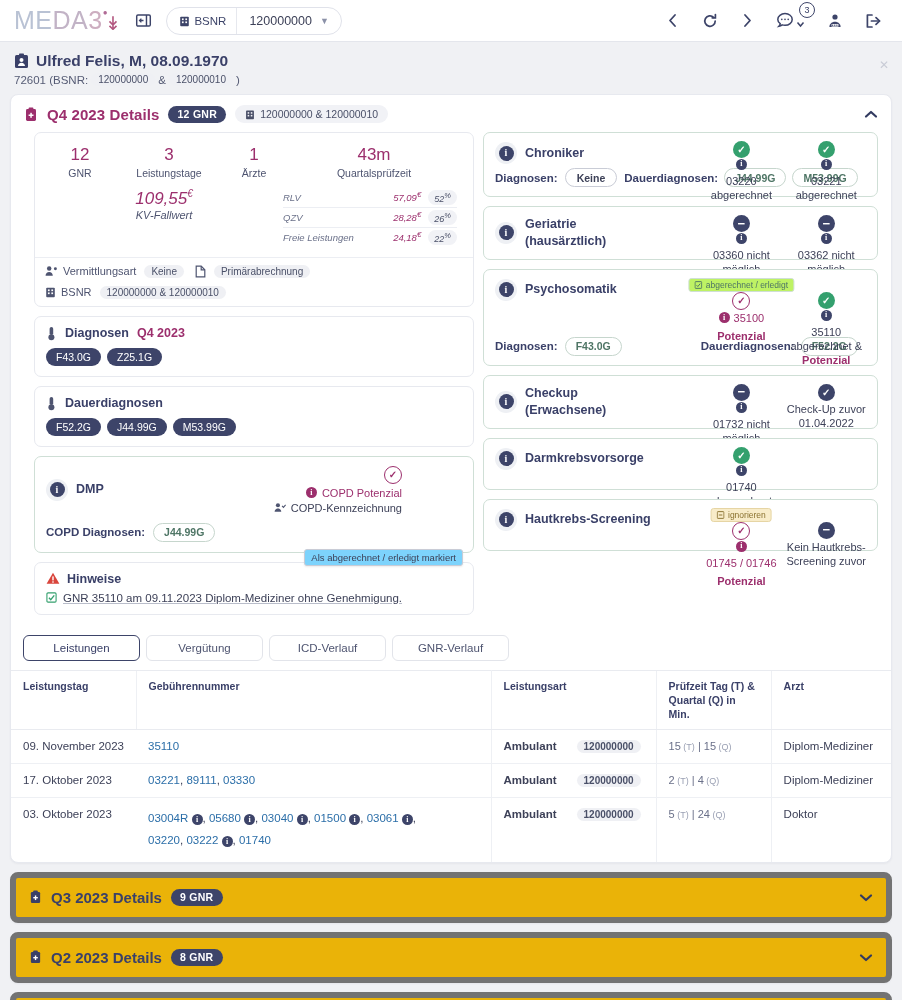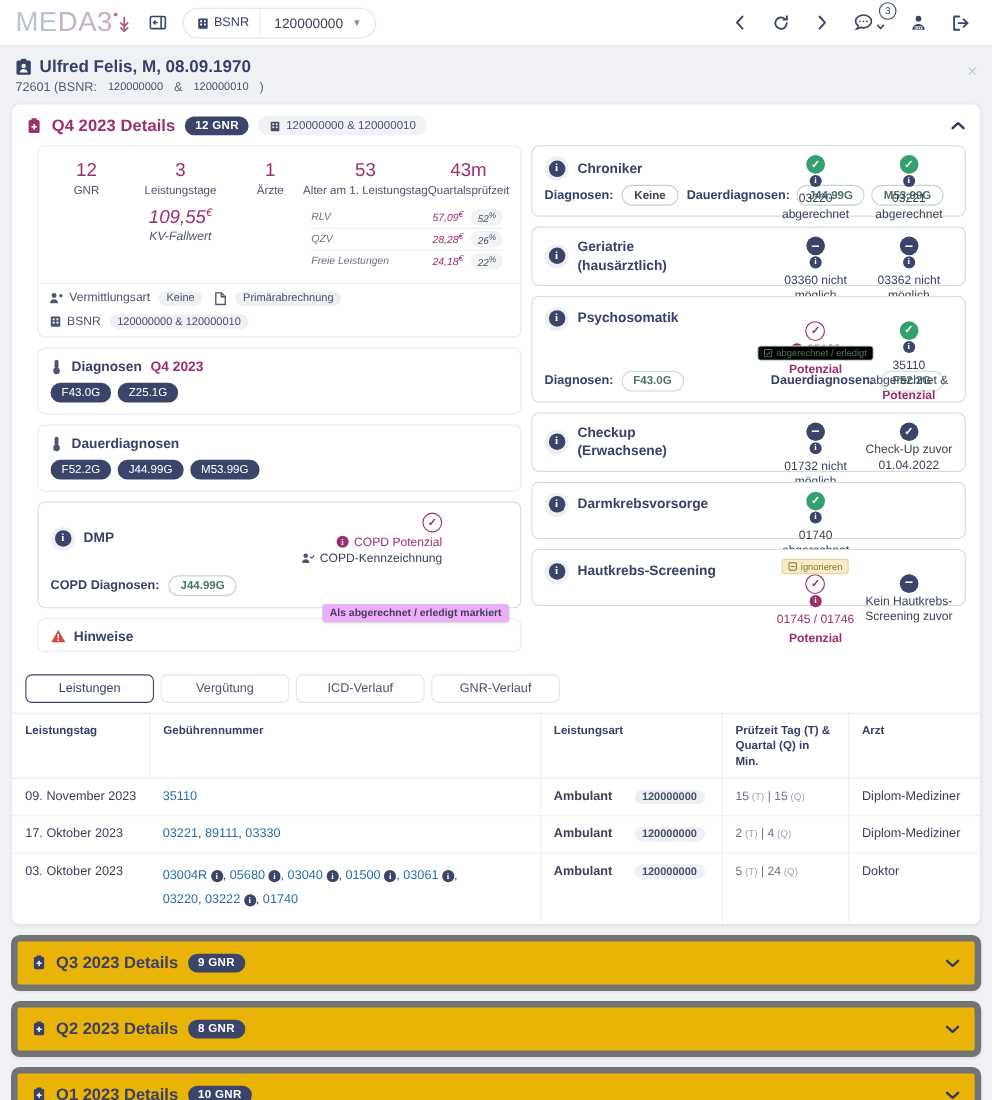--- a/index.html
+++ b/index.html
@@ -161,24 +161,23 @@
   .dmp-line { display:flex; align-items:center; justify-content:flex-end; gap:5px; margin-top:3px;}
   .dmp-diag { display:flex; align-items:center; gap:8px; padding:4px 11px 10px; font-size:11.5px; font-weight:bold; color:#3a4068;}
 
   
   .hw-hd { display:flex; align-items:center; gap:7px; padding:9px 11px 6px;
     font-size:12.5px; font-weight:bold; color:#3a4068;}
   .hw-row { display:flex; align-items:center; gap:6px; padding:0 11px 10px; font-size:11.5px; color:#3d4158;}
   .hw-row .utxt { text-decoration:underline; text-decoration-color:#b9bdca; }
   .tooltip {
     position:absolute; right:10px; top:-14px;
-    background:#f0abfc; border:1px solid #c9ccd6; border-radius:3px;
+    background:#7dd3fc; border:1px solid #c9ccd6; border-radius:3px;
     font-size:9.5px; color:#3d4158; padding:2px 6px; white-space:nowrap;
     box-shadow:0 1px 2px rgba(0,0,0,.08);
-    font-weight:bold;
   }
 
   
   .sc { position:relative; padding:9px 11px 9px; min-height:52px; }
   .sc-title { display:flex; align-items:center; gap:8px; font-size:12.5px;
     font-weight:bold; color:#3a4068; line-height:1.35; }
   .sc-title .sub { display:block; }
   .sc-cols { display:flex; position:absolute; left:215px; right:8px; top:8px; }
   .sc-col { flex:1; text-align:center; }
   .sc-ico { display:flex; justify-content:center; margin-bottom:1px; }
@@ -194,22 +193,22 @@
   }
   .minus-dark {
     width:17px;height:17px;border-radius:50%;background:#3d4469;color:#fff;
     display:inline-flex;align-items:center;justify-content:center;font-size:13px;
     font-weight:bold;line-height:0;
   }
   .sc-diags { display:flex; align-items:center; gap:7px; font-size:11.5px;
     font-weight:bold; color:#3a4068; margin-top:4px; }
   .sc-diag-right { margin-left:auto; display:flex; align-items:center; gap:6px; padding-right:8px;}
   .flag-green {
-    background:#000000; color:#4e7565; border:1px solid #cfdfd6; border-radius:3px;
-    font-size:8.5px; padding:1px 5px; display:inline-flex; gap:3px; align-items:center;margin-top:36px;
+    background:#bef264; color:#4e7565; border:1px solid #cfdfd6; border-radius:3px;
+    font-size:8.5px; padding:1px 5px; display:inline-flex; gap:3px; align-items:center;
   }
   .flag-amber {
     background:#f8ecc9; color:#8a7230; border:1px solid #e6d5a4; border-radius:3px;
     font-size:8.5px; padding:1px 5px; display:inline-flex; gap:3px; align-items:center;
   }
   .flag-abs { position:absolute; top:-14px; left:50%; transform:translateX(-50%); white-space:nowrap;}
   .pot { color:#9c2f6d; font-weight:bold; }
 
   
   .tabs { display:flex; gap:6px; padding:10px 12px 0; }
@@ -393,24 +392,20 @@
               <div class="lbl">GNR</div>
             </div>
             <div class="stat s2">
               <div class="num">3</div>
               <div class="lbl">Leistungstage</div>
             </div>
             <div class="stat s3">
               <div class="num">1</div>
               <div class="lbl">Ärzte</div>
             </div>
-            <div class="stat s4">
-              <div class="num">53</div>
-              <div class="lbl">Alter am 1. Leistungstag</div>
-            </div>
             <div class="stat s5">
               <div class="num">43m</div>
               <div class="lbl">Quartalsprüfzeit</div>
             </div>
           </div>
 
           <div class="stats-row2">
             <div class="fallwert">
               <div class="amt">
                 <span>109,55</span><sup>€</sup>
@@ -531,20 +526,27 @@
       </div>
 
       <div class="card" style="position:relative">
         <div class="hw-hd">
           <svg width="14" height="13" viewBox="0 0 14 13" fill="#d9453c">
             <path d="M7 .8l6.4 11H.6z"></path>
               <rect x="6.3" y="4.4" width="1.4" height="4" fill="#fff"></rect>
               <rect x="6.3" y="9.3" width="1.4" height="1.4" fill="#fff"></rect>
             </svg>
           <span>Hinweise</span>
+        </div>
+        <div class="hw-row">
+          <svg width="11" height="11" viewBox="0 0 12 12" fill="none" stroke="#34a06e" stroke-width="1.2">
+            <rect x="1" y="1" width="10" height="10" rx="1.2"></rect>
+              <polyline points="3.2,6.2 5.2,8.3 9,3.7" stroke-width="1.5"></polyline>
+            </svg>
+          <span class="utxt">GNR 35110 am 09.11.2023 Diplom-Mediziner ohne Genehmigung.</span>
         </div>
         <div class="tooltip">Als abgerechnet / erledigt markiert</div>
       </div>
     </div>
 
     <div class="col-right">
 
       <div class="card green sc">
         <div class="sc-title">
           <span class="i-box">

